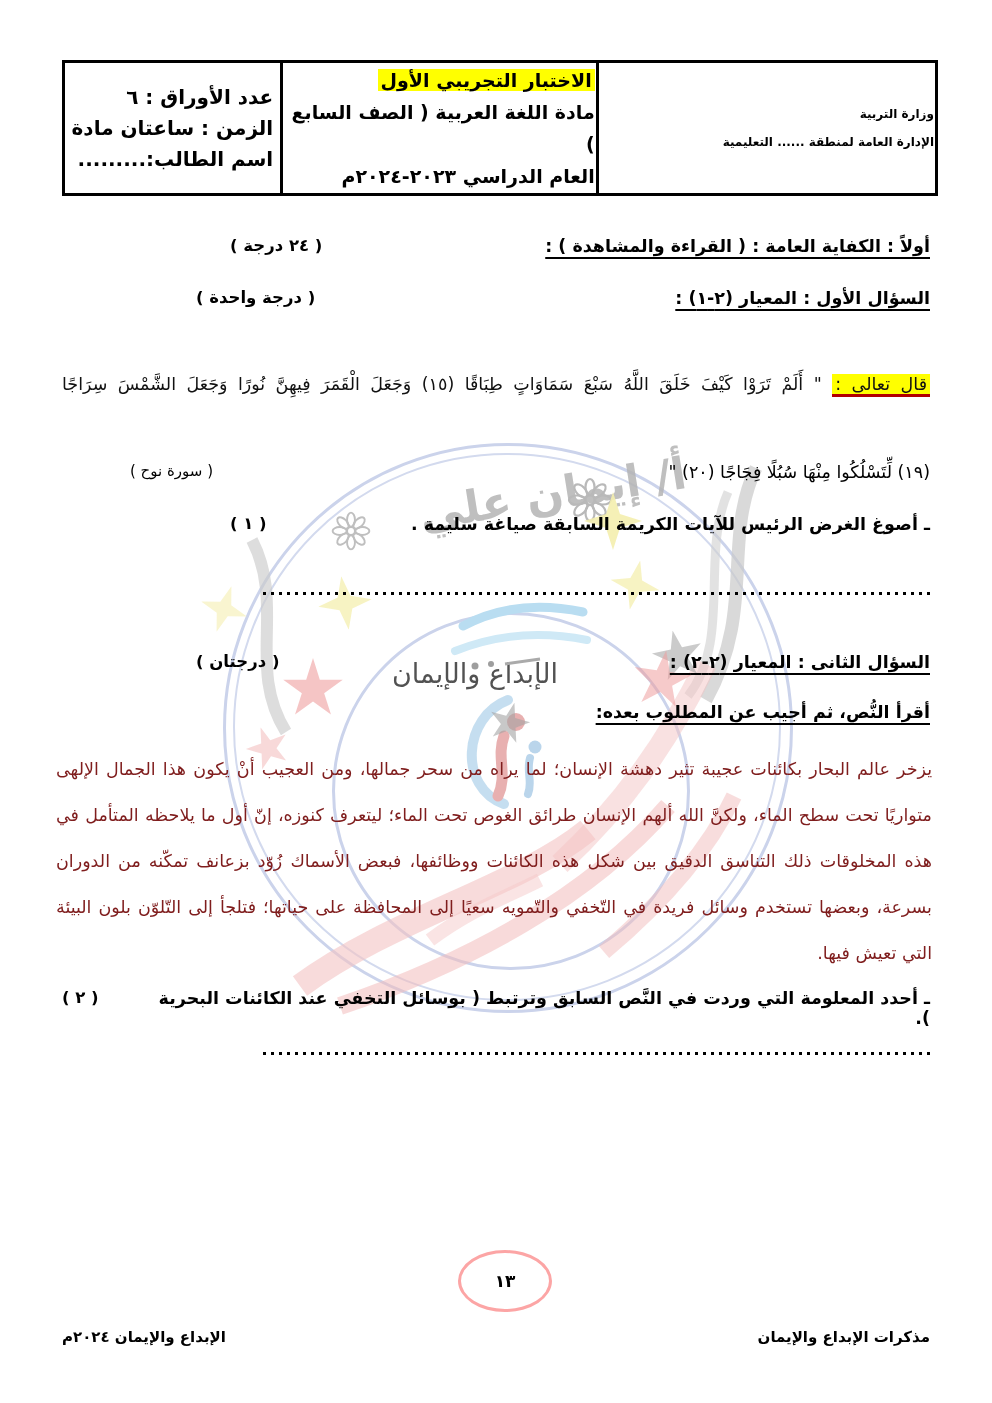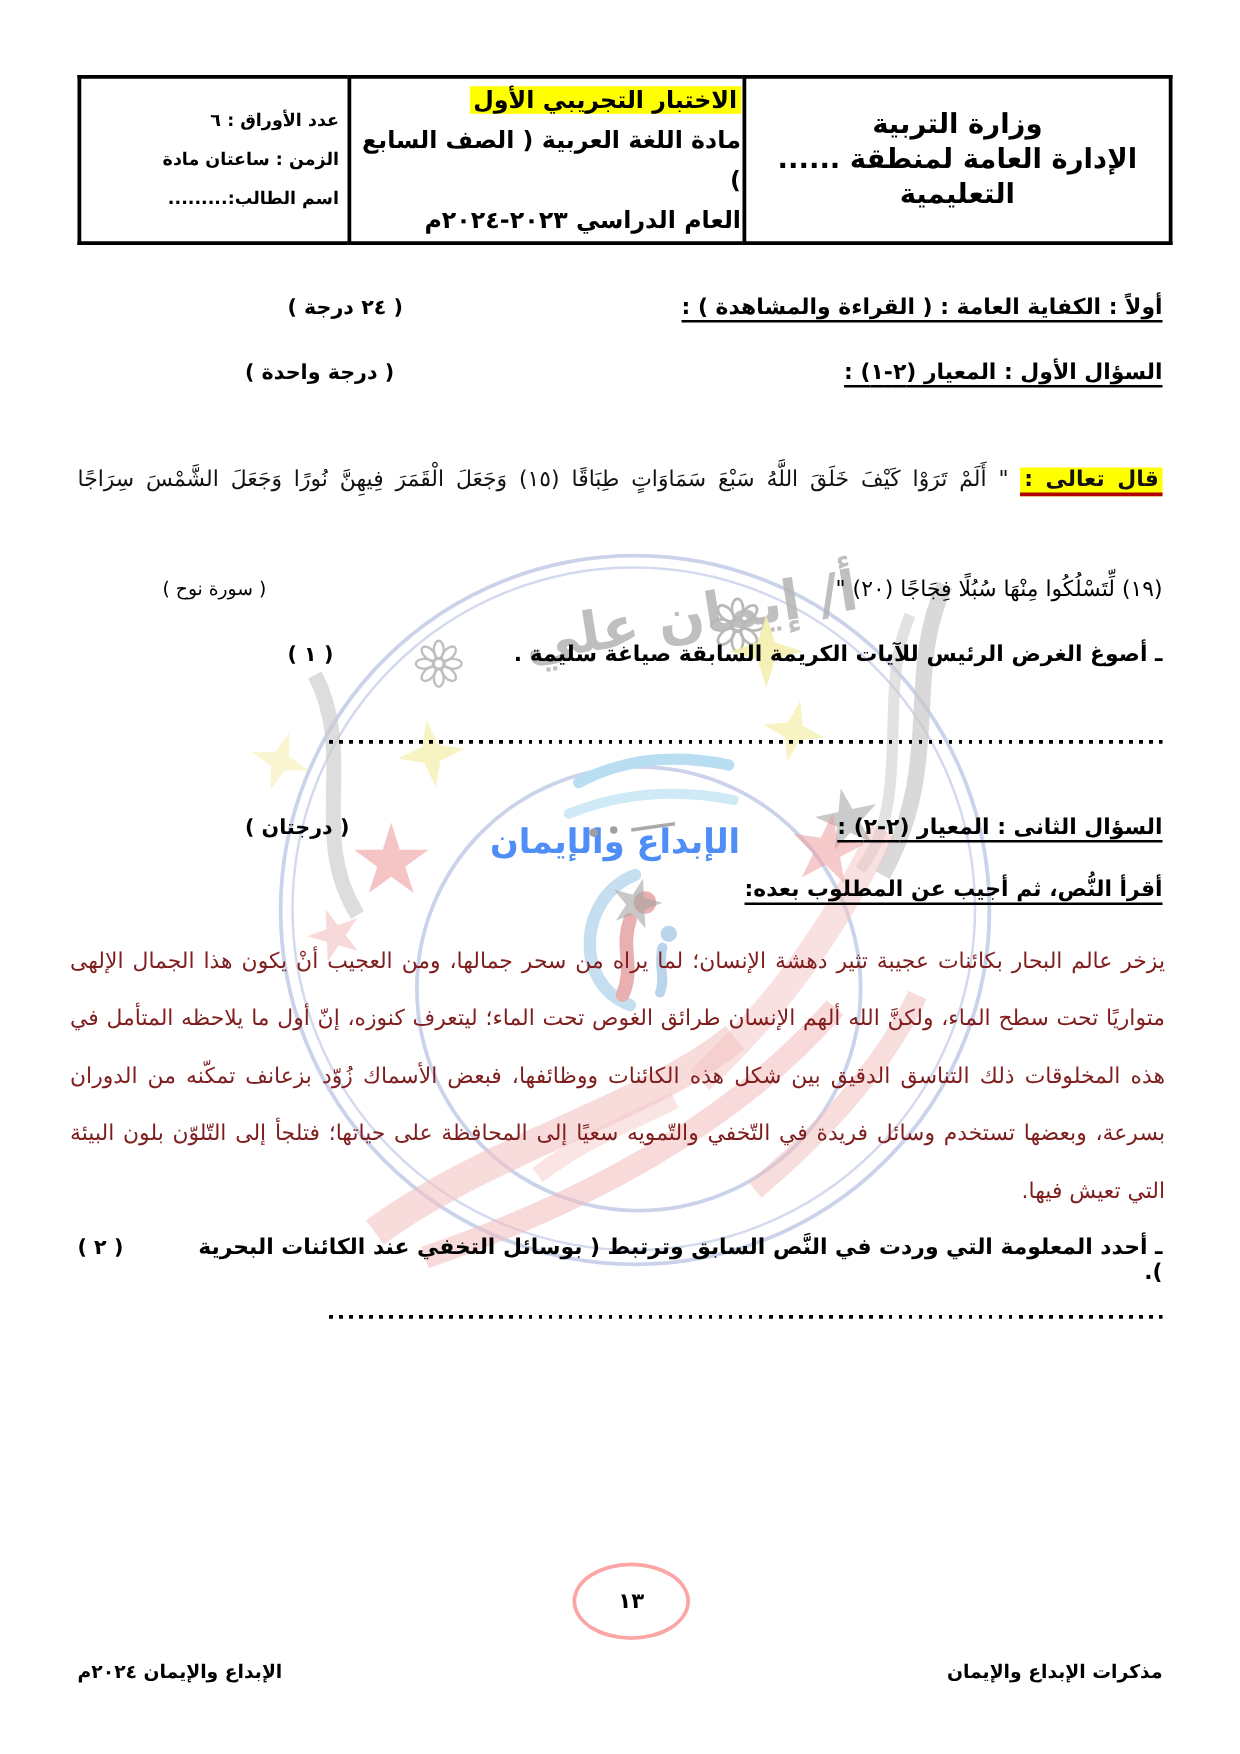--- a/index.html
+++ b/index.html
@@ -8,36 +8,36 @@
     font-family:"DejaVu Sans", sans-serif; overflow:hidden; direction:rtl;
   }
   
   .wm-layer{position:absolute; inset:0; z-index:0; pointer-events:none;}
   .wm{position:absolute;}
   .ring{border-radius:50%; border:3px solid #cbd3eb;}
   .ring2{border-radius:50%; border:2px solid #d3daee;}
   .star5{clip-path:polygon(50% 0%,61% 35%,98% 35%,68% 57%,79% 91%,50% 70%,21% 91%,32% 57%,2% 35%,39% 35%);}
   .star4{clip-path:polygon(50% 0,62% 38%,100% 50%,62% 62%,50% 100%,38% 62%,0 50%,38% 38%);}
   .wm-teacher{color:#b4b4b4; font-weight:bold; font-size:44px; transform:rotate(-9deg); opacity:.85; white-space:nowrap;}
-  .wm-brand{color:#3b82f6; font-weight:bold; font-size:27px; letter-spacing:2px; opacity:.9; white-space:nowrap;}
+  .wm-brand{color:#404040; font-weight:normal; font-size:27px; letter-spacing:2px; opacity:.9; white-space:nowrap;}
   
   .content{position:absolute; inset:0; z-index:1;}
   table.hdr{position:absolute; top:60px; left:62px; width:876px; border-collapse:collapse; direction:rtl;}
   table.hdr td{border:3px solid #000; font-weight:bold; vertical-align:middle; height:126px; background:transparent;}
-  td.c-ministry{width:348px; font-size:22px; line-height:28px; text-align:center;}
+  td.c-ministry{width:348px; font-size:12px; line-height:28px; }
   td.c-exam{width:320px; font-size:19px; line-height:32px; text-align:right;}
-  td.c-info{width:208px; font-size:14px; line-height:31px; text-align:right; padding-right:7px; padding-left:3px;}
+  td.c-info{width:208px; font-size:20px; line-height:31px; text-align:right; padding-right:7px; padding-left:3px;}
   .hl{background:#ffff00; padding:0 3px;}
   .row{position:absolute; display:flex; justify-content:space-between; align-items:flex-start; direction:rtl;}
   .h{font-weight:bold; font-size:17.5px; text-decoration:underline; text-decoration-thickness:2px; text-underline-offset:5px; white-space:nowrap;}
   .marks{font-weight:bold; font-size:16.5px; white-space:nowrap;}
   .taskline{font-weight:bold; font-size:17.5px;}
   .verse{position:absolute; right:62px; left:62px; direction:rtl; font-size:17.5px; color:#111;}
   .v-just{text-align:justify; text-align-last:justify;}
-  .qala{background:#ffff00; font-weight:bold; border-bottom:3px solid #b30000; padding:0 3px;}
+  .qala{background:#ffff00; font-weight:normal; border-bottom:3px solid #b30000; padding:0 3px;}
   .surah{font-size:15px; white-space:nowrap;}
   .passage{position:absolute; top:746px; right:60px; left:56px; direction:rtl; font-size:17.5px; line-height:46px; text-align:justify; text-align-last:right; color:#7f1d1d;}
   .dotline{position:absolute; right:62px; width:668px; height:3px;
     background-image:repeating-linear-gradient(to left, #000 0 3px, transparent 3px 8px);}
   .oval{position:absolute; left:458px; top:1250px; width:88px; height:56px; border:3px solid #fca5a5;
     border-radius:50%; display:flex; align-items:center; justify-content:center; font-size:17px; font-weight:bold;}
   .footer{position:absolute; top:1328px; left:62px; right:62px; display:flex; justify-content:space-between; direction:rtl; font-weight:bold; font-size:15px; white-space:nowrap;}
 </style>
 </head>
 <body>

